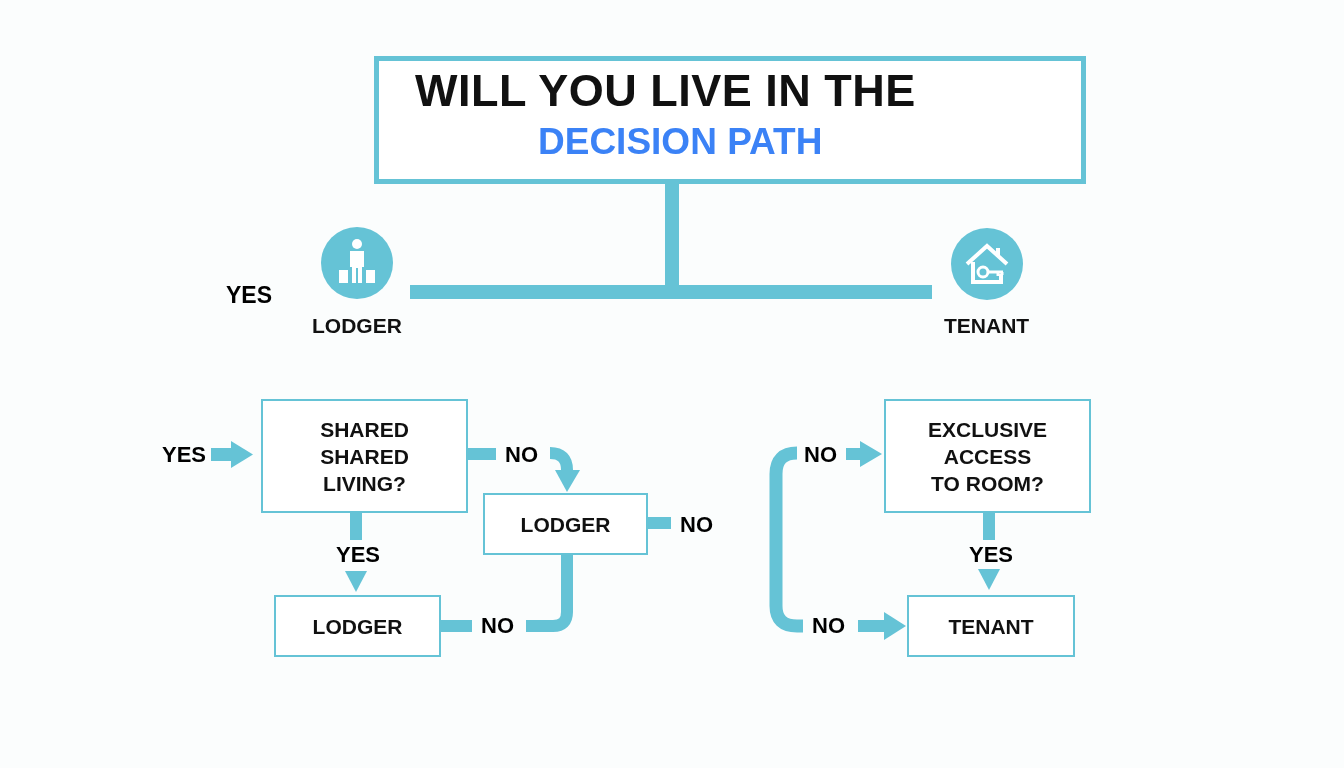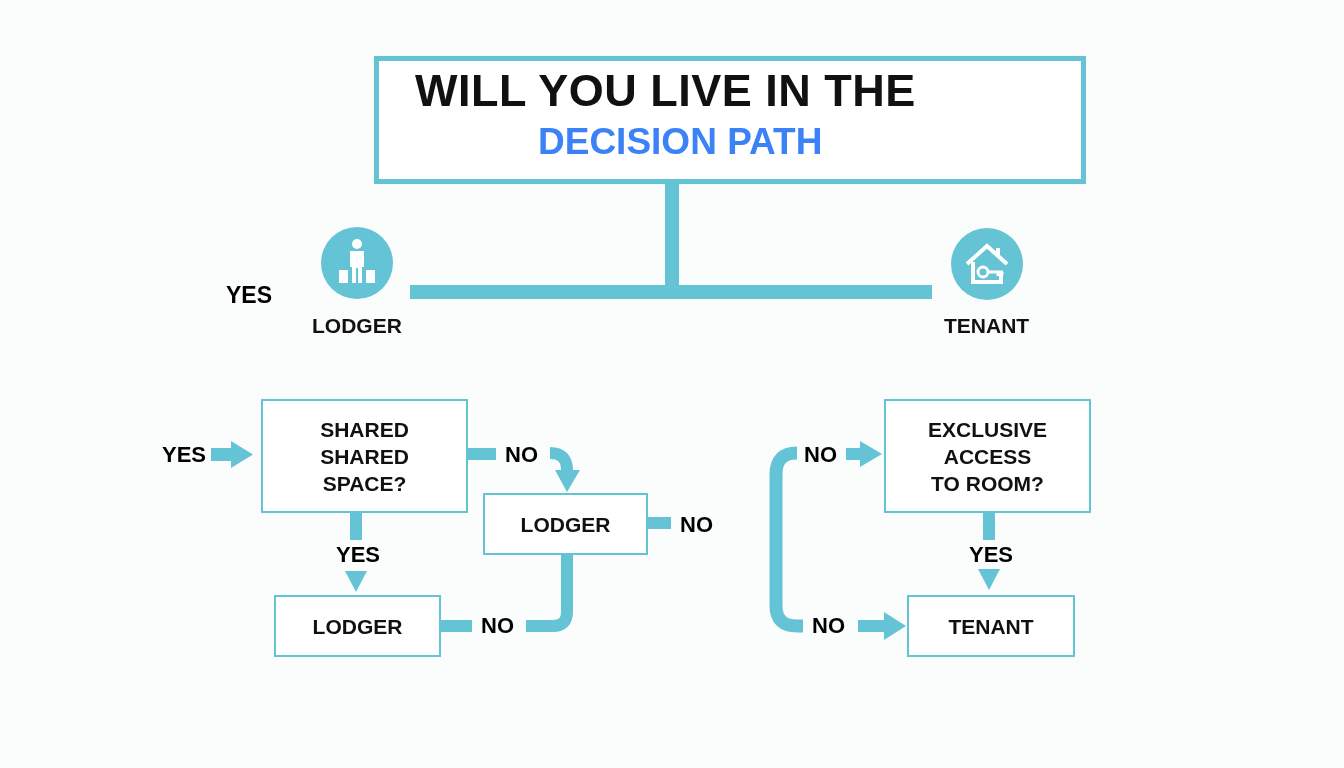--- a/index.html
+++ b/index.html
@@ -86,21 +86,21 @@
     <circle cx="32" cy="44" r="5" stroke="#fff" stroke-width="3" fill="none"></circle>
     <path d="M37 44 H52 M47 44 V48 M51 44 V47" stroke="#fff" stroke-width="3" fill="none"></path>
   </svg>
 </div>
 <div class="dark-lbl" style="left:944px; top:314px;">TENANT</div>
 
 <div class="lbl" style="left:162px; top:442px;">YES</div>
 <div class="box" style="left:261px; top:399px; width:207px; height:114px; flex-direction:column;">
   <span>SHARED</span>
   <span>SHARED</span>
-  <span>SPACE?</span>
+  <span>LIVING?</span>
 </div>
 <div class="lbl" style="left:505px; top:442px;">NO</div>
 <div class="lbl" style="left:336px; top:542px;">YES</div>
 
 <div class="box" style="left:483px; top:493px; width:165px; height:62px;">
   <span>LODGER</span>
 </div>
 <div class="lbl" style="left:680px; top:512px;">NO</div>
 
 <div class="box" style="left:274px; top:595px; width:167px; height:62px;">

